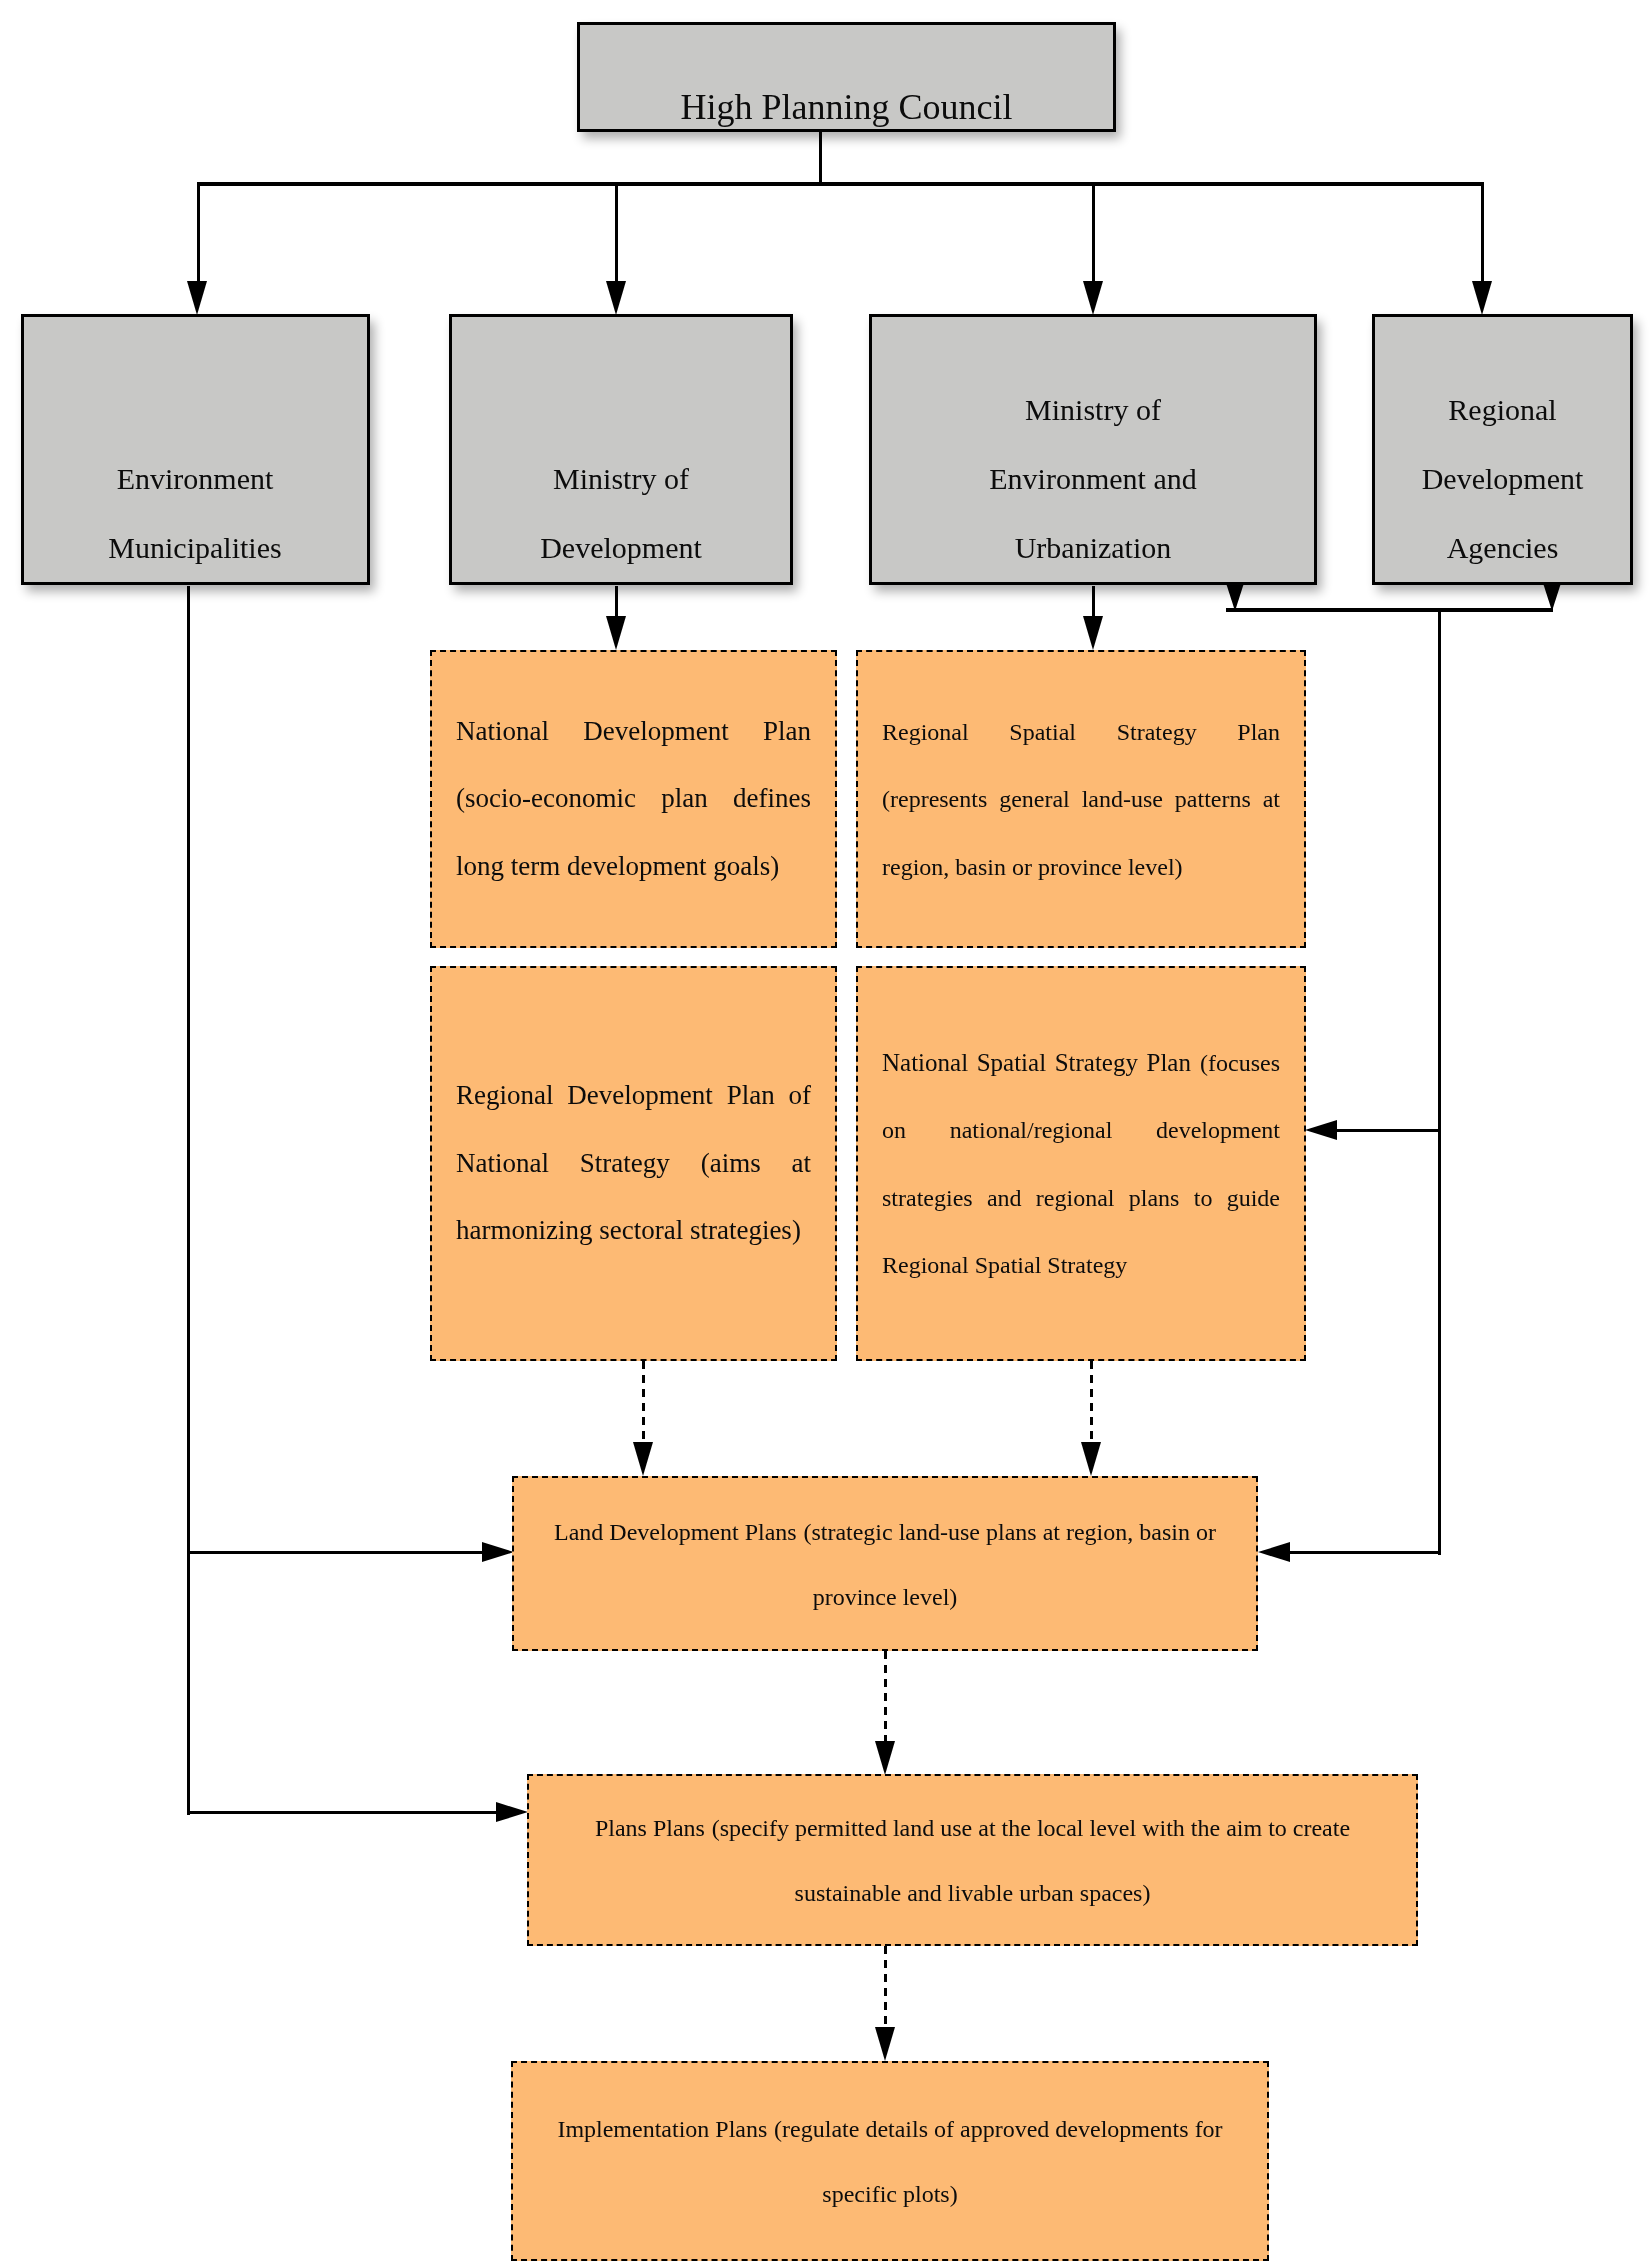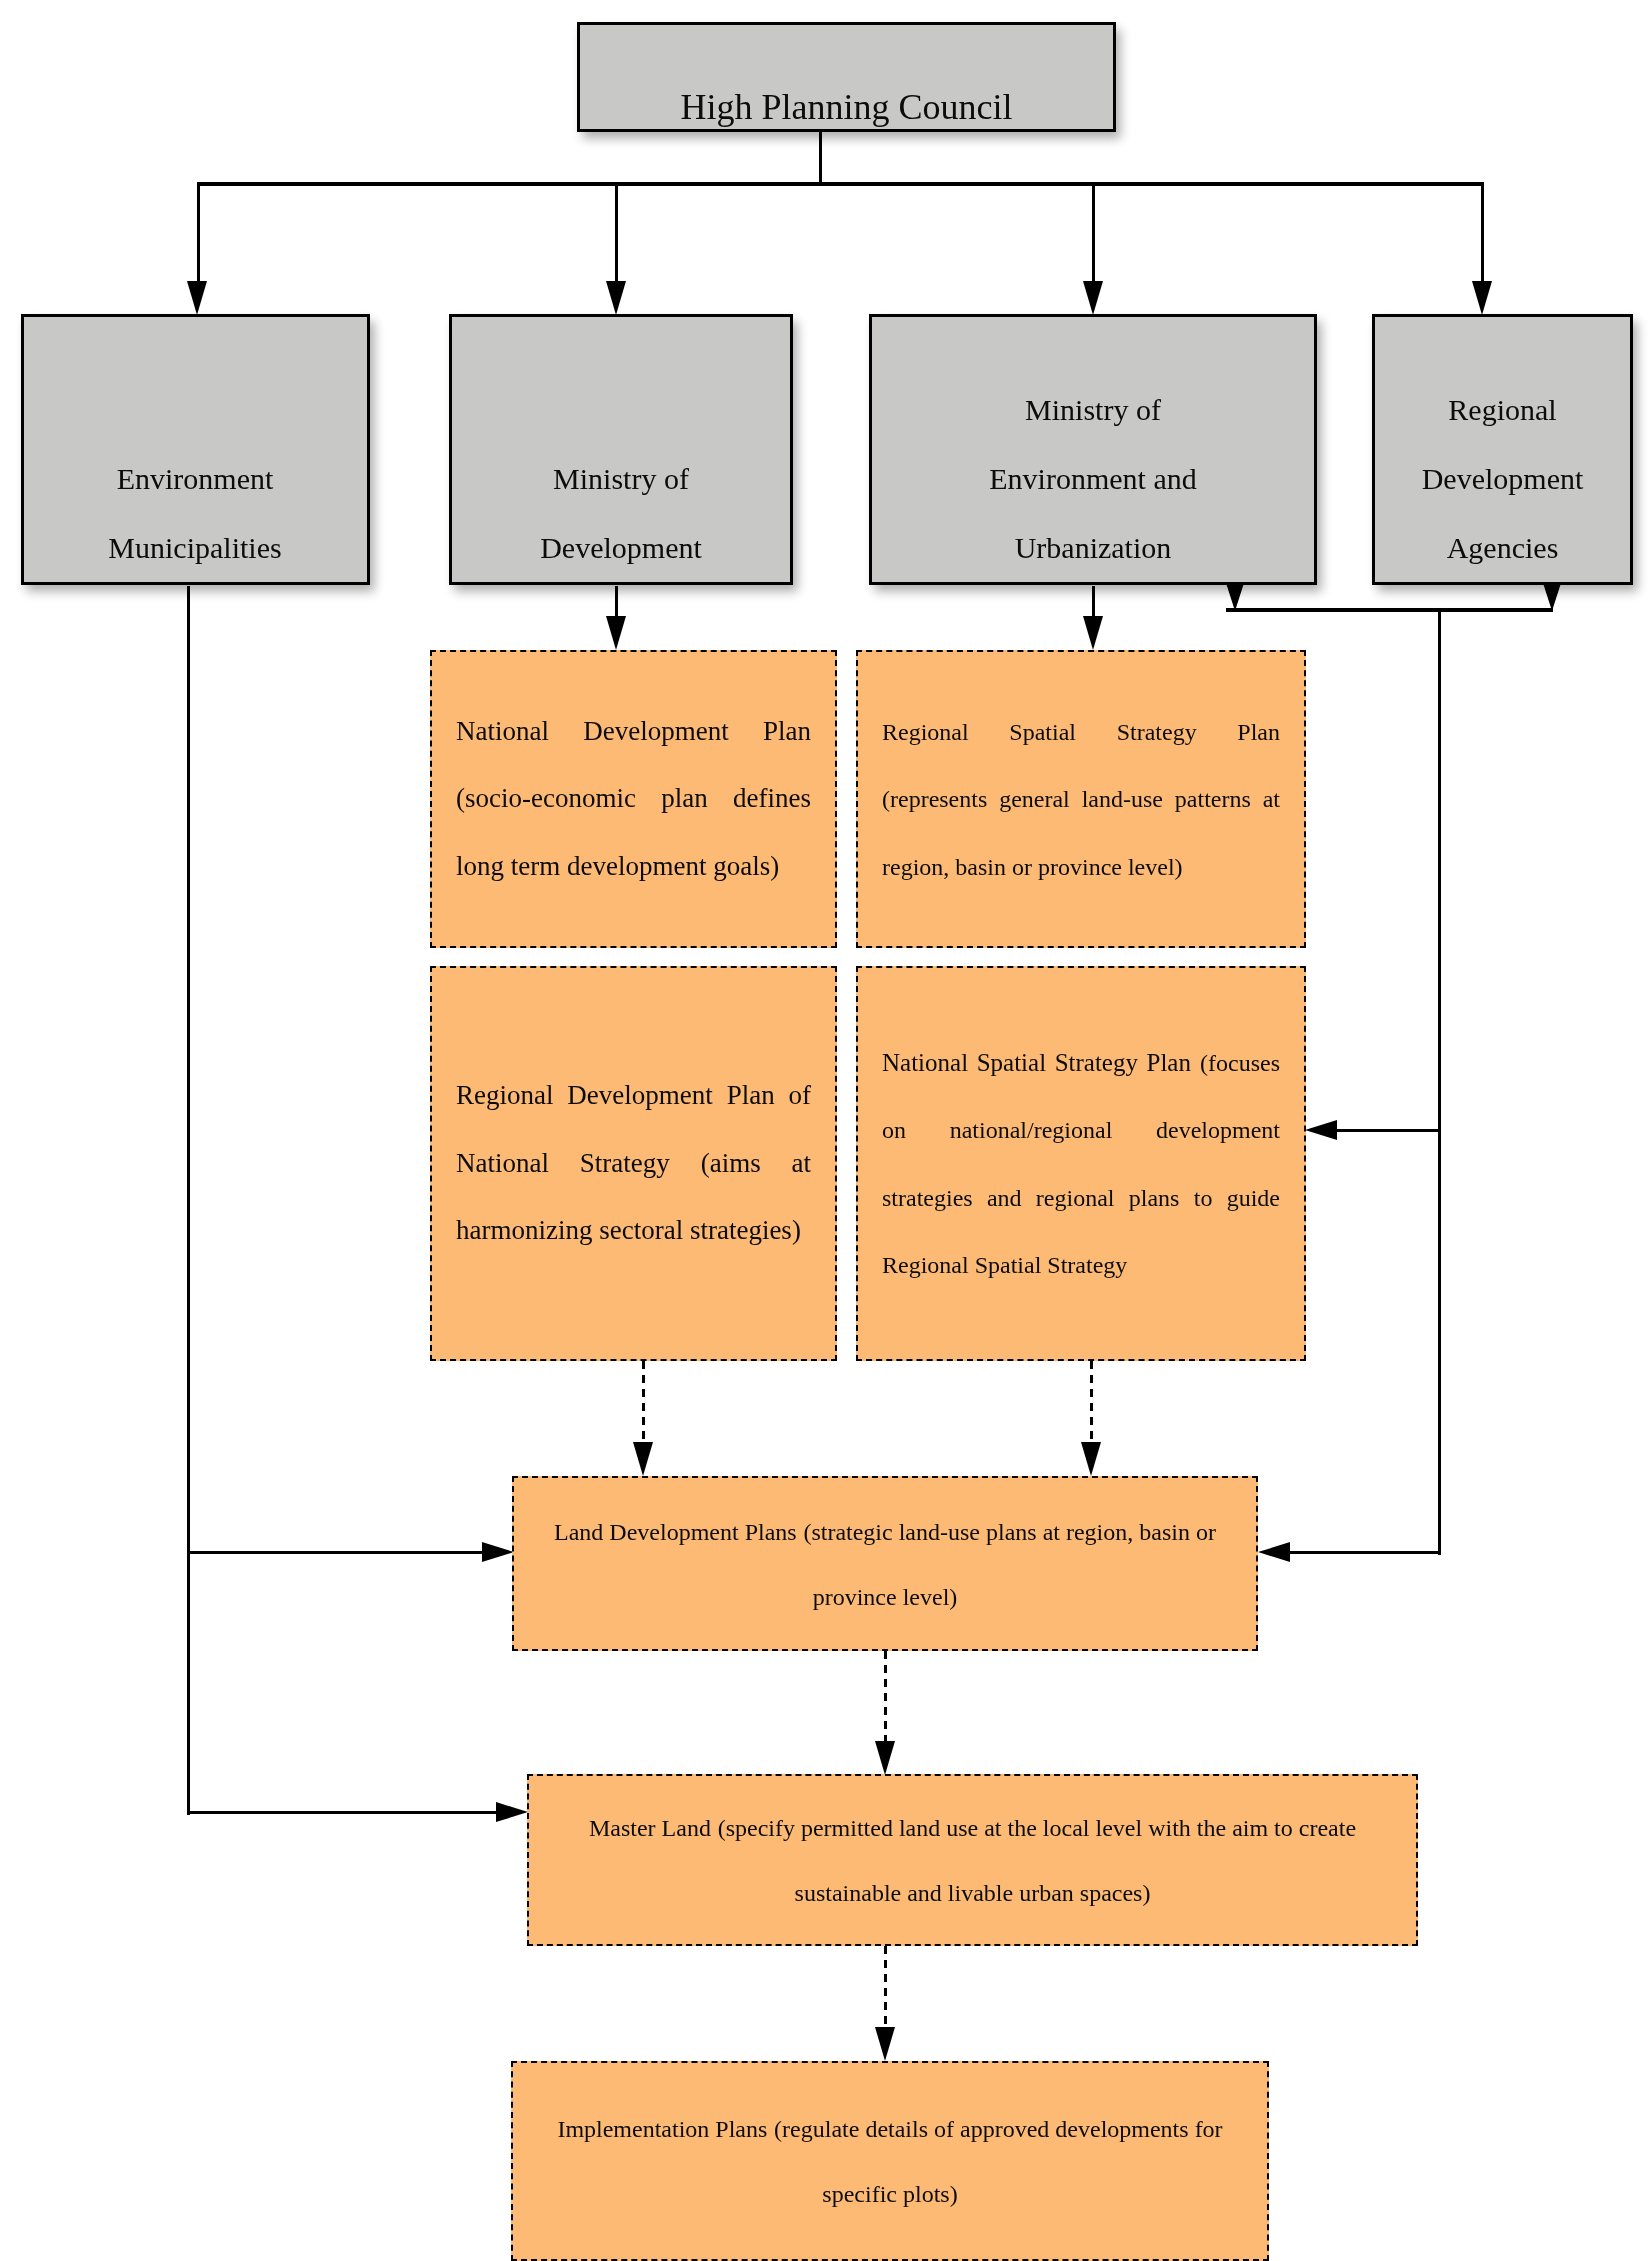--- a/index.html
+++ b/index.html
@@ -114,21 +114,21 @@
 
   <div class="dbox" style="left: 856px; top: 966px; width: 450px; height: 395px; border-color: rgb(0, 0, 0);">
     <p><span class="t" style="font-size:25px">National Spatial Strategy Plan</span> <span class="d">(focuses on national/regional development strategies and regional plans to guide Regional Spatial Strategy</span></p>
   </div>
 
   <div class="dbox center" style="left: 512px; top: 1476px; width: 746px; height: 175px; border-color: rgb(0, 0, 0);">
     <p><span class="t">Land Development Plans</span> <span class="d">(strategic land-use plans at region, basin or province level)</span></p>
   </div>
 
   <div class="dbox center" style="left: 527px; top: 1774px; width: 891px; height: 172px; border-color: rgb(0, 0, 0);">
-    <p><span class="t">Master Land</span> <span class="d">(specify permitted land use at the local level with the aim to create sustainable and livable urban spaces)</span></p>
+    <p><span class="t">Plans Plans</span> <span class="d">(specify permitted land use at the local level with the aim to create sustainable and livable urban spaces)</span></p>
   </div>
 
   <div class="dbox center" style="left: 511px; top: 2061px; width: 758px; height: 200px; border-color: rgb(0, 0, 0);">
     <p><span class="t">Implementation Plans</span> <span class="d">(regulate details of approved developments for specific plots)</span></p>
   </div>
 
 </div>
 
 
 </body></html>

